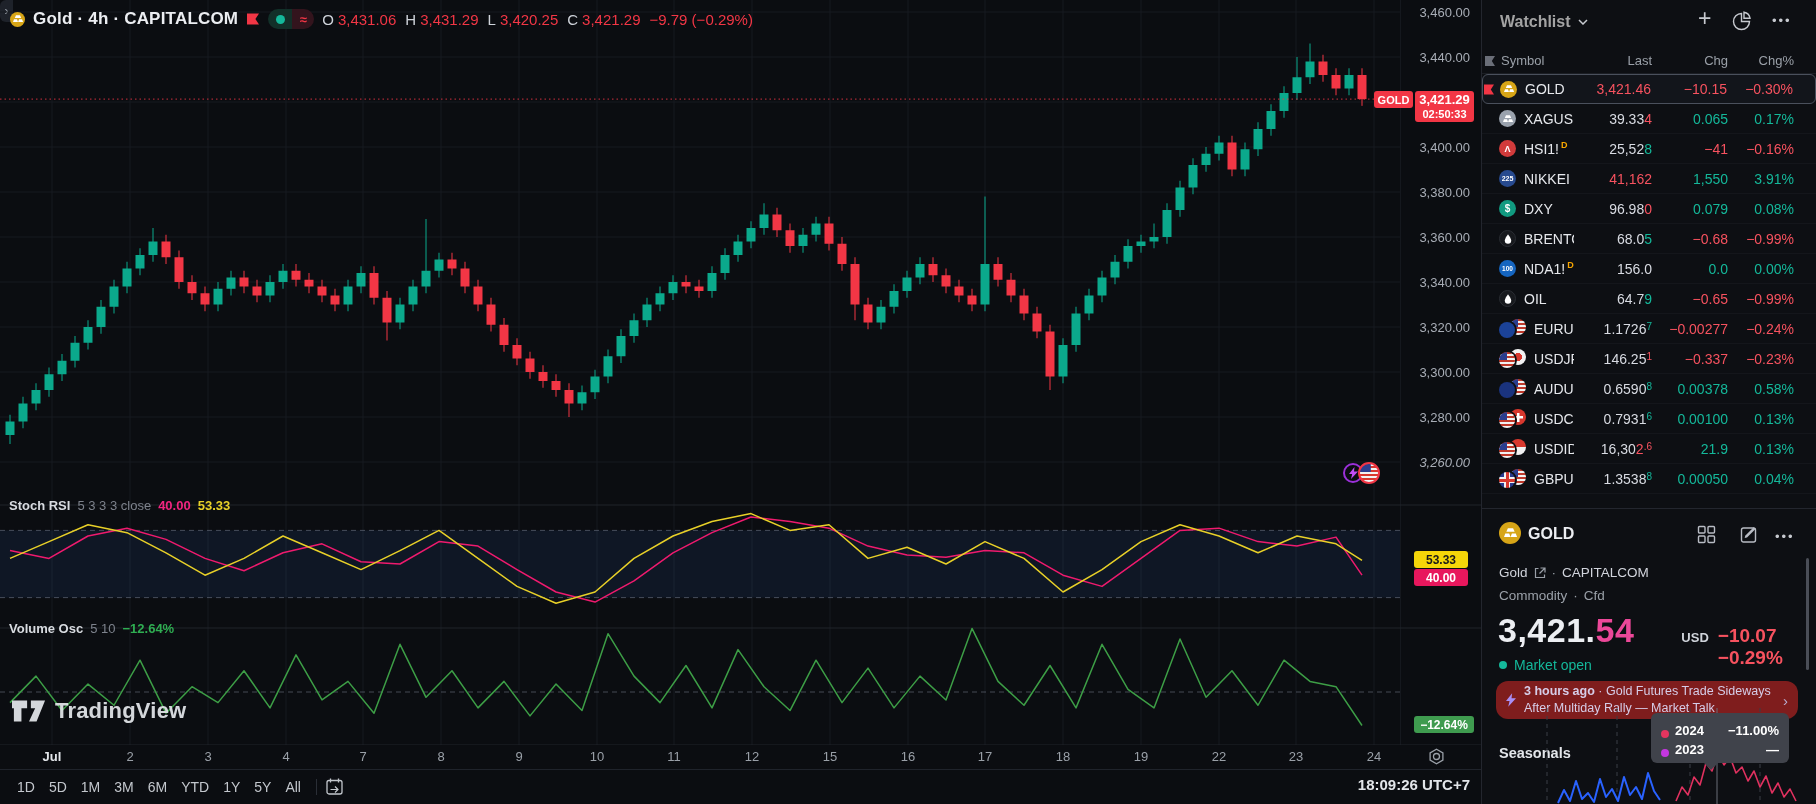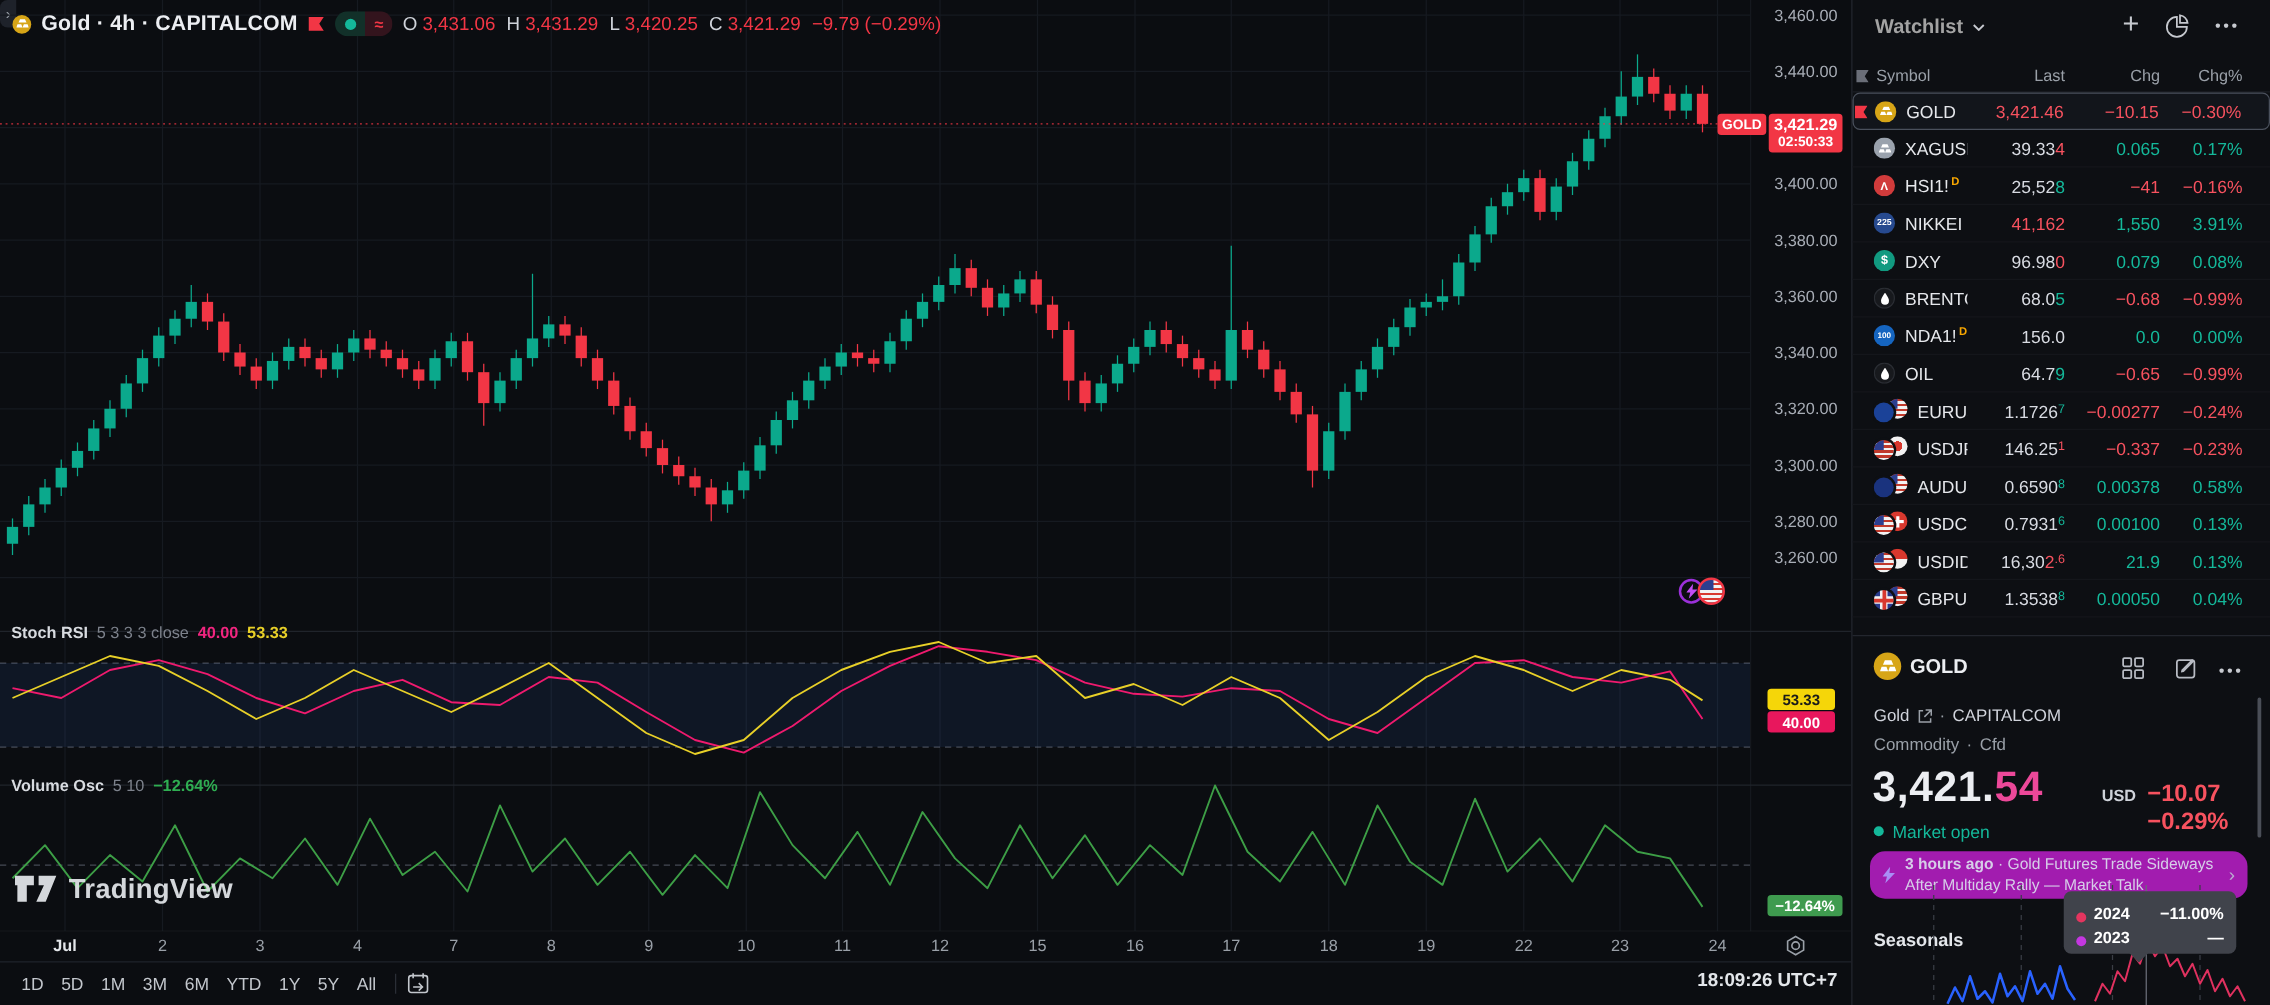--- a/index.html
+++ b/index.html
@@ -92,21 +92,21 @@
   #d-title{position:absolute;left:46px;top:16px;font-size:16px;font-weight:700;color:#eceef2;}
   .d-line{position:absolute;left:17px;font-size:13.5px;color:#d1d4dc;display:flex;align-items:center;gap:6px;}
   .dim{color:#9aa0a8;}
   #d-price{position:absolute;left:16px;top:102px;display:flex;align-items:baseline;gap:7px;}
   #d-price .big{font-size:34px;font-weight:700;color:#eceef2;letter-spacing:.5px;}
   #d-price .big .fr{color:#ec4899;}
   #d-price .cur{font-size:13px;font-weight:700;color:#cfd3da;margin-left:40px;}
   #d-price .chg{font-size:19px;font-weight:600;color:#f7525f;margin-left:2px;}
   #d-market{position:absolute;left:17px;top:148px;font-size:14px;color:#14b89a;display:flex;align-items:center;gap:7px;}
   #d-market i{width:8px;height:8px;border-radius:50%;background:#14b89a;}
-  #news-pill{position:absolute;left:14px;top:172px;width:302px;height:38px;background:#a21caf;border-radius:12px;
+  #news-pill{position:absolute;left:14px;top:172px;width:302px;height:38px;background:#7f1d1d;border-radius:12px;
              display:flex;align-items:center;padding:0 10px 0 10px;box-sizing:border-box;gap:8px;cursor:pointer;}
   #news-text{flex:1;font-size:12.5px;line-height:1.35;color:#d6cde8;}
   #news-text .tm{font-weight:700;}
   #news-chev{color:#b9aed0;font-size:15px;}
   #seasonals-label{position:absolute;left:17px;top:236px;font-size:14.5px;font-weight:700;color:#e3e6ea;}
   
   #tooltip{position:absolute;left:169px;top:204px;width:118px;background:#40434b;border-radius:6px;padding:6px 10px;z-index:8;}
   #tooltip:after{content:"";position:absolute;left:52px;bottom:-7px;border:8px solid transparent;border-bottom:none;border-top:8px solid #40434b;}
   .tt-row{display:flex;align-items:flex-end;gap:6px;font-size:13px;font-weight:700;color:#fff;height:19px;}
   .tt-row i{width:8px;height:8px;border-radius:50%;flex:0 0 auto;}
@@ -427,21 +427,21 @@
   <div class="abs" id="price-axis">
       <div class="axlabel" style="top: 12px;">3,460.00</div>
       <div class="axlabel" style="top: 57px;">3,440.00</div>
       <div class="axlabel" style="top: 147px;">3,400.00</div>
       <div class="axlabel" style="top: 192px;">3,380.00</div>
       <div class="axlabel" style="top: 237px;">3,360.00</div>
       <div class="axlabel" style="top: 282px;">3,340.00</div>
       <div class="axlabel" style="top: 327px;">3,320.00</div>
       <div class="axlabel" style="top: 372px;">3,300.00</div>
       <div class="axlabel" style="top: 417px;">3,280.00</div>
-      <div class="axlabel" style="top: 446px;">3,260.00</div>
+      <div class="axlabel" style="top: 462px; font-style: italic;">3,260.00</div>
     </div>
   <div class="chip" id="gold-tag">GOLD</div>
   <div class="chip" id="gold-pricechip">
     <span class="a">3,421.29</span>
     <span class="b">02:50:33</span>
   </div>
 
   <div class="abs ind-legend" style="left:9px;top:498px">
     <span class="t">Stoch RSI</span>
       <span class="p">5 3 3 3 close</span>

